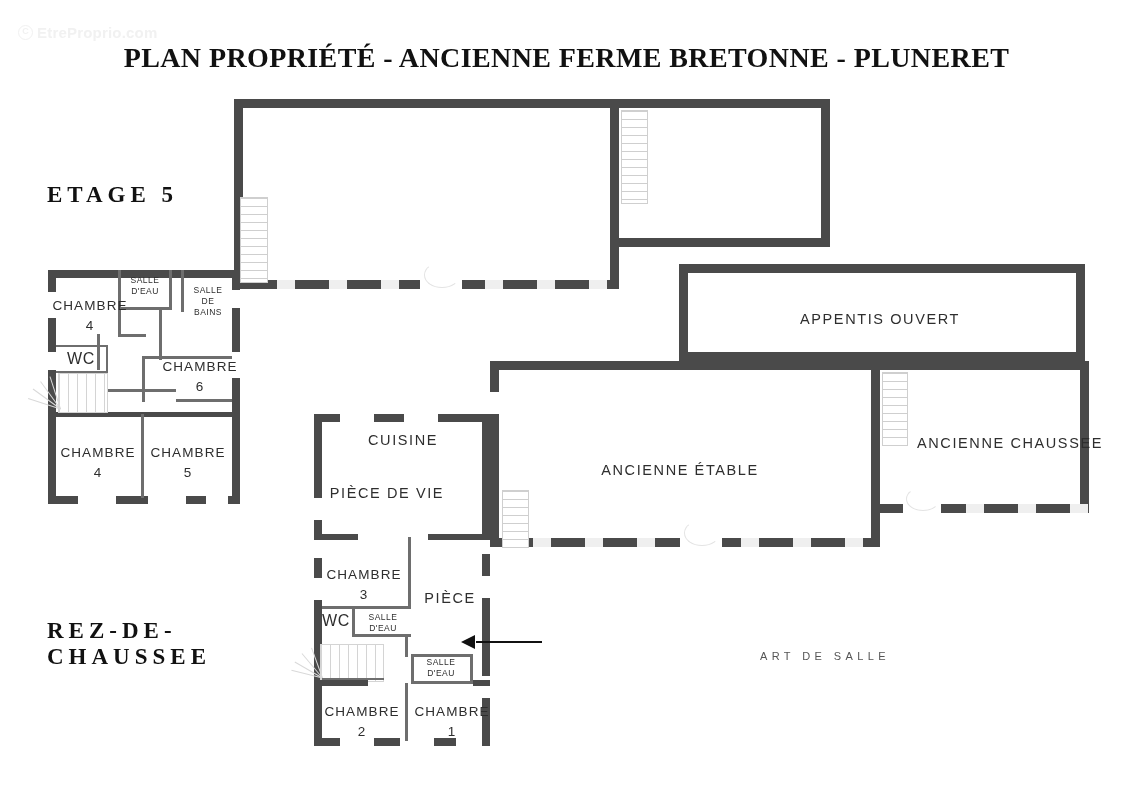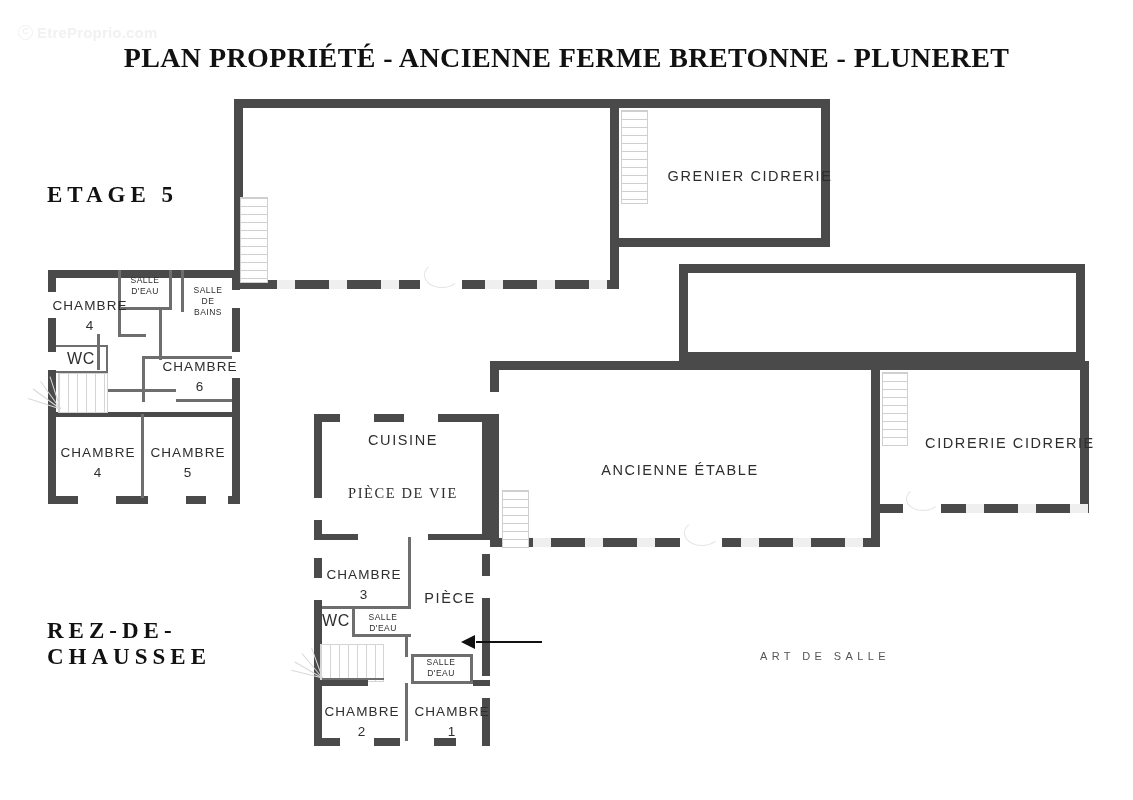--- a/index.html
+++ b/index.html
@@ -138,21 +138,20 @@
   <div class="doorarc" style="left:424px;top:262px;width:34px;height:24px;"></div>
 
   <div class="stairs" style="left:240px;top:197px;width:26px;height:84px;"></div>
 
 
   <div class="wall" style="left:610px;top:99px;width:220px;height:9px;"></div>
   <div class="wall" style="left:821px;top:99px;width:9px;height:148px;"></div>
   <div class="wall" style="left:610px;top:238px;width:220px;height:9px;"></div>
   <div class="stairs" style="left:621px;top:110px;width:25px;height:92px;"></div>
 
-  <div class="room-label lbl-lg" style="left:630px;top:165px;width:240px;">GRENIER CIDRERIE</div>
 
   <div class="wall" style="left:48px;top:270px;width:192px;height:8px;"></div>
   <div class="wall" style="left:48px;top:270px;width:8px;height:234px;"></div>
   <div class="wall" style="left:232px;top:270px;width:8px;height:234px;"></div>
   <div class="wall" style="left:48px;top:496px;width:192px;height:8px;"></div>
 
   <div class="room-fill" style="left:48px;top:292px;width:8px;height:26px;"></div>
   <div class="room-fill" style="left:48px;top:352px;width:8px;height:18px;"></div>
   <div class="room-fill" style="left:232px;top:290px;width:8px;height:18px;"></div>
   <div class="room-fill" style="left:232px;top:352px;width:8px;height:26px;"></div>
@@ -200,40 +199,41 @@
   <div class="room-label lbl-md" style="left:52px;top:443px;width:92px;">CHAMBRE
 4</div>
   <div class="room-label lbl-md" style="left:142px;top:443px;width:92px;">CHAMBRE
 5</div>
 
   <div class="wall" style="left:679px;top:264px;width:406px;height:9px;"></div>
   <div class="wall" style="left:679px;top:264px;width:9px;height:96px;"></div>
   <div class="wall" style="left:1076px;top:264px;width:9px;height:96px;"></div>
   <div class="wall" style="left:679px;top:352px;width:406px;height:9px;"></div>
 
+  <div class="room-label lbl-lg" style="left:740px;top:308px;width:280px;">APPENTIS OUVERT</div>
 
   <div class="wall" style="left:490px;top:361px;width:390px;height:9px;"></div>
   <div class="wall" style="left:490px;top:361px;width:9px;height:186px;"></div>
   <div class="wall" style="left:871px;top:361px;width:9px;height:186px;"></div>
   <div class="dashwall" style="left:499px;top:538px;width:381px;height:9px;"></div>
   <div class="room-fill" style="left:680px;top:530px;width:42px;height:18px;"></div>
   <div class="doorarc" style="left:684px;top:520px;width:34px;height:24px;"></div>
   <div class="room-fill" style="left:490px;top:392px;width:9px;height:22px;"></div>
   <div class="stairs" style="left:502px;top:490px;width:25px;height:56px;"></div>
 
   <div class="room-label lbl-lg" style="left:570px;top:459px;width:220px;">ANCIENNE ÉTABLE</div>
 
   <div class="wall" style="left:871px;top:361px;width:218px;height:9px;"></div>
   <div class="wall" style="left:1080px;top:361px;width:9px;height:152px;"></div>
   <div class="dashwall" style="left:880px;top:504px;width:209px;height:9px;"></div>
   <div class="room-fill" style="left:903px;top:496px;width:38px;height:18px;"></div>
   <div class="doorarc" style="left:906px;top:487px;width:32px;height:22px;"></div>
   <div class="stairs" style="left:882px;top:372px;width:24px;height:72px;"></div>
 
-  <div class="room-label lbl-lg" style="left:900px;top:432px;width:220px;">CIDRERIE CIDRERIE</div>
+  <div class="room-label lbl-lg" style="left:900px;top:432px;width:220px;">ANCIENNE CHAUSSEE</div>
 
   <div class="wall" style="left:314px;top:414px;width:176px;height:8px;"></div>
   <div class="wall" style="left:314px;top:414px;width:8px;height:332px;"></div>
   <div class="wall" style="left:482px;top:414px;width:8px;height:332px;"></div>
   <div class="wall" style="left:314px;top:738px;width:176px;height:8px;"></div>
 
   <div class="room-fill" style="left:340px;top:414px;width:34px;height:8px;"></div>
   <div class="room-fill" style="left:404px;top:414px;width:34px;height:8px;"></div>
   <div class="room-fill" style="left:314px;top:498px;width:8px;height:22px;"></div>
   <div class="room-fill" style="left:314px;top:540px;width:8px;height:18px;"></div>
@@ -266,21 +266,21 @@
   <div class="thinwall" style="left:411px;top:654px;width:3px;height:30px;"></div>
   <div class="thinwall" style="left:470px;top:654px;width:3px;height:30px;"></div>
   <div class="thinwall" style="left:411px;top:681px;width:62px;height:3px;"></div>
 
   <div class="wall" style="left:314px;top:680px;width:54px;height:6px;"></div>
   <div class="wall" style="left:473px;top:680px;width:17px;height:6px;"></div>
   <div class="thinwall" style="left:405px;top:683px;width:3px;height:58px;"></div>
   <div class="thinwall" style="left:405px;top:637px;width:3px;height:20px;"></div>
 
   <div class="room-label lbl-lg" style="left:330px;top:429px;width:146px;">CUISINE</div>
-  <div class="room-label lbl-lg" style="left:324px;top:482px;width:158px;font-family:Liberation Serif, serif;">PIÈCE DE VIE</div>
+  <div class="room-label lbl-lg" style="left:308px;top:482px;width:158px;">PIÈCE DE VIE</div>
   <div class="room-label lbl-md" style="left:318px;top:565px;width:92px;">CHAMBRE
 3</div>
   <div class="room-label lbl-lg" style="left:410px;top:587px;width:80px;">PIÈCE</div>
   <div class="room-label lbl-wc" style="left:318px;top:612px;width:36px;">WC</div>
   <div class="room-label lbl-sm" style="left:356px;top:612px;width:54px;">SALLE
 D'EAU</div>
   <div class="room-label lbl-sm" style="left:412px;top:657px;width:58px;">SALLE
 D'EAU</div>
   <div class="room-label lbl-md" style="left:316px;top:702px;width:92px;">CHAMBRE
 2</div>

